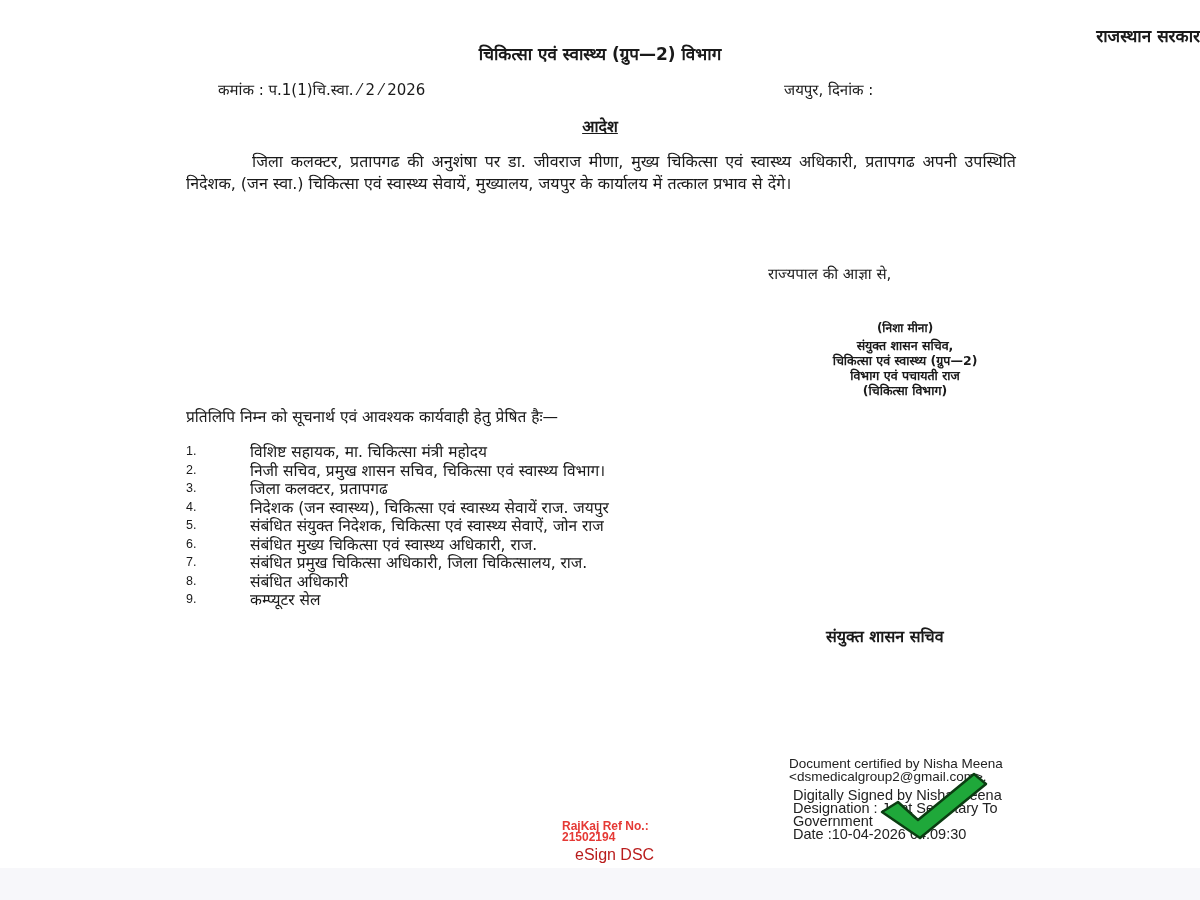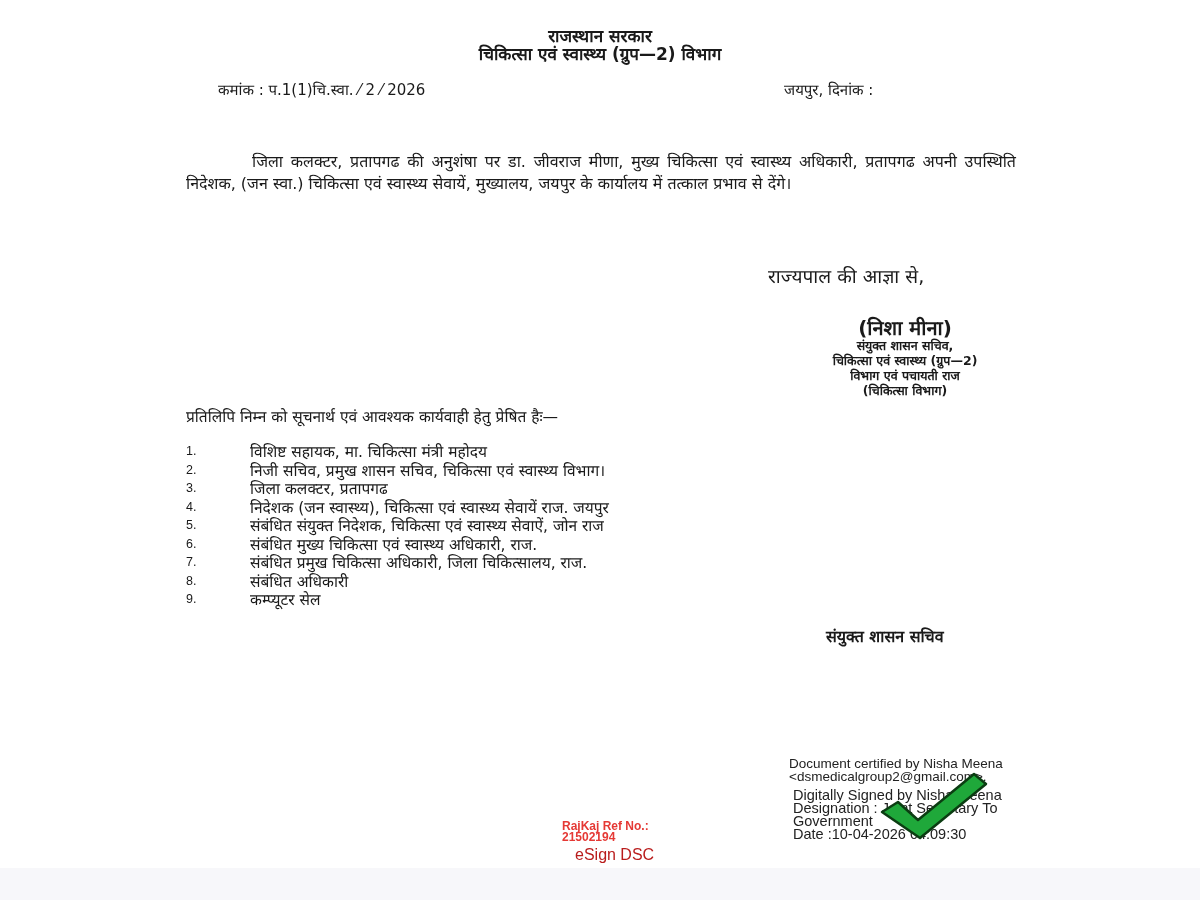--- a/index.html
+++ b/index.html
@@ -18,42 +18,42 @@
       width: 1200px; height: 868px;
       background: #ffffff;
     }
     .bottom-strip {
       position: absolute; left: 0; top: 868px;
       width: 1200px; height: 32px;
       background: #f7f7fa;
     }
     .abs { position: absolute; white-space: nowrap; }
 
-    .head1 { left: 0; width: 1200px; text-align: center; top: 24px; font-size: 17px; font-weight: bold; }
+    .head1 { left: 0; width: 1200px; text-align: right; top: 24px; font-size: 17px; font-weight: bold; }
     .head2 { left: 0; width: 1200px; text-align: center; top: 42px; font-size: 17px; font-weight: bold; }
 
     .refno { left: 186px; top: 79px; font-size: 15px; margin-left: 32px; }
     .place { left: 784px; top: 79px; font-size: 15px; }
 
     .order-title { left: 0; width: 1200px; text-align: center; top: 115px; font-size: 16px; font-weight: bold; text-decoration: underline; }
 
     .body-para {
       left: 186px; top: 151px; width: 830px;
       font-size: 16px; line-height: 22px;
       white-space: normal; text-align: justify;
       text-indent: 66px;
     }
 
-    .governor { left: 768px; top: 263px; font-size: 19px; }
+    .governor { left: 768px; top: 263px; font-size: 15px; }
 
     .sign-block {
       left: 770px; top: 318px; width: 270px;
       text-align: center; font-weight: bold;
     }
-    .sign-name { font-size: 20px; line-height: 20px; }
+    .sign-name { font-size: 12px; line-height: 20px; }
     .sign-line { font-size: 12.5px; line-height: 15px; }
 
     .copy-intro { left: 186px; top: 405px; font-size: 15.5px; }
 
     .copy-list { left: 186px; top: 442px; width: 720px; }
     .copy-item { display: flex; height: 18.5px; align-items: center; font-size: 15.5px; }
     .copy-num { width: 64px; font-size: 12.5px; font-family: "Liberation Sans", sans-serif; }
     .copy-text { white-space: nowrap; }
 
     .footer-sign { left: 826px; top: 625px; font-size: 16px; font-weight: bold; }
@@ -82,20 +82,21 @@
 <body>
 
 <div class="page">
 
   <div class="abs head1">राजस्थान सरकार</div>
   <div class="abs head2">चिकित्सा एवं स्वास्थ्य (ग्रुप—2) विभाग</div>
 
   <div class="abs refno">कमांक : प.1(1)चि.स्वा. ⁄ 2 ⁄ 2026</div>
   <div class="abs place">जयपुर, दिनांक :</div>
 
+  <div class="abs order-title">आदेश</div>
   <div class="abs body-para">जिला कलक्टर, प्रतापगढ की अनुशंषा पर डा. जीवराज मीणा, मुख्य चिकित्सा एवं स्वास्थ्य अधिकारी, प्रतापगढ अपनी उपस्थिति निदेशक, (जन स्वा.) चिकित्सा एवं स्वास्थ्य सेवायें, मुख्यालय, जयपुर के कार्यालय में तत्काल प्रभाव से देंगे।</div>
 
   <div class="abs governor">राज्यपाल की आज्ञा से,</div>
 
   <div class="abs sign-block">
     <div class="sign-name">(निशा मीना)</div>
     <div class="sign-line">संयुक्त शासन सचिव,</div>
     <div class="sign-line">चिकित्सा एवं स्वास्थ्य (ग्रुप—2)</div>
     <div class="sign-line">विभाग एवं पचायती राज</div>
     <div class="sign-line">(चिकित्सा विभाग)</div>

